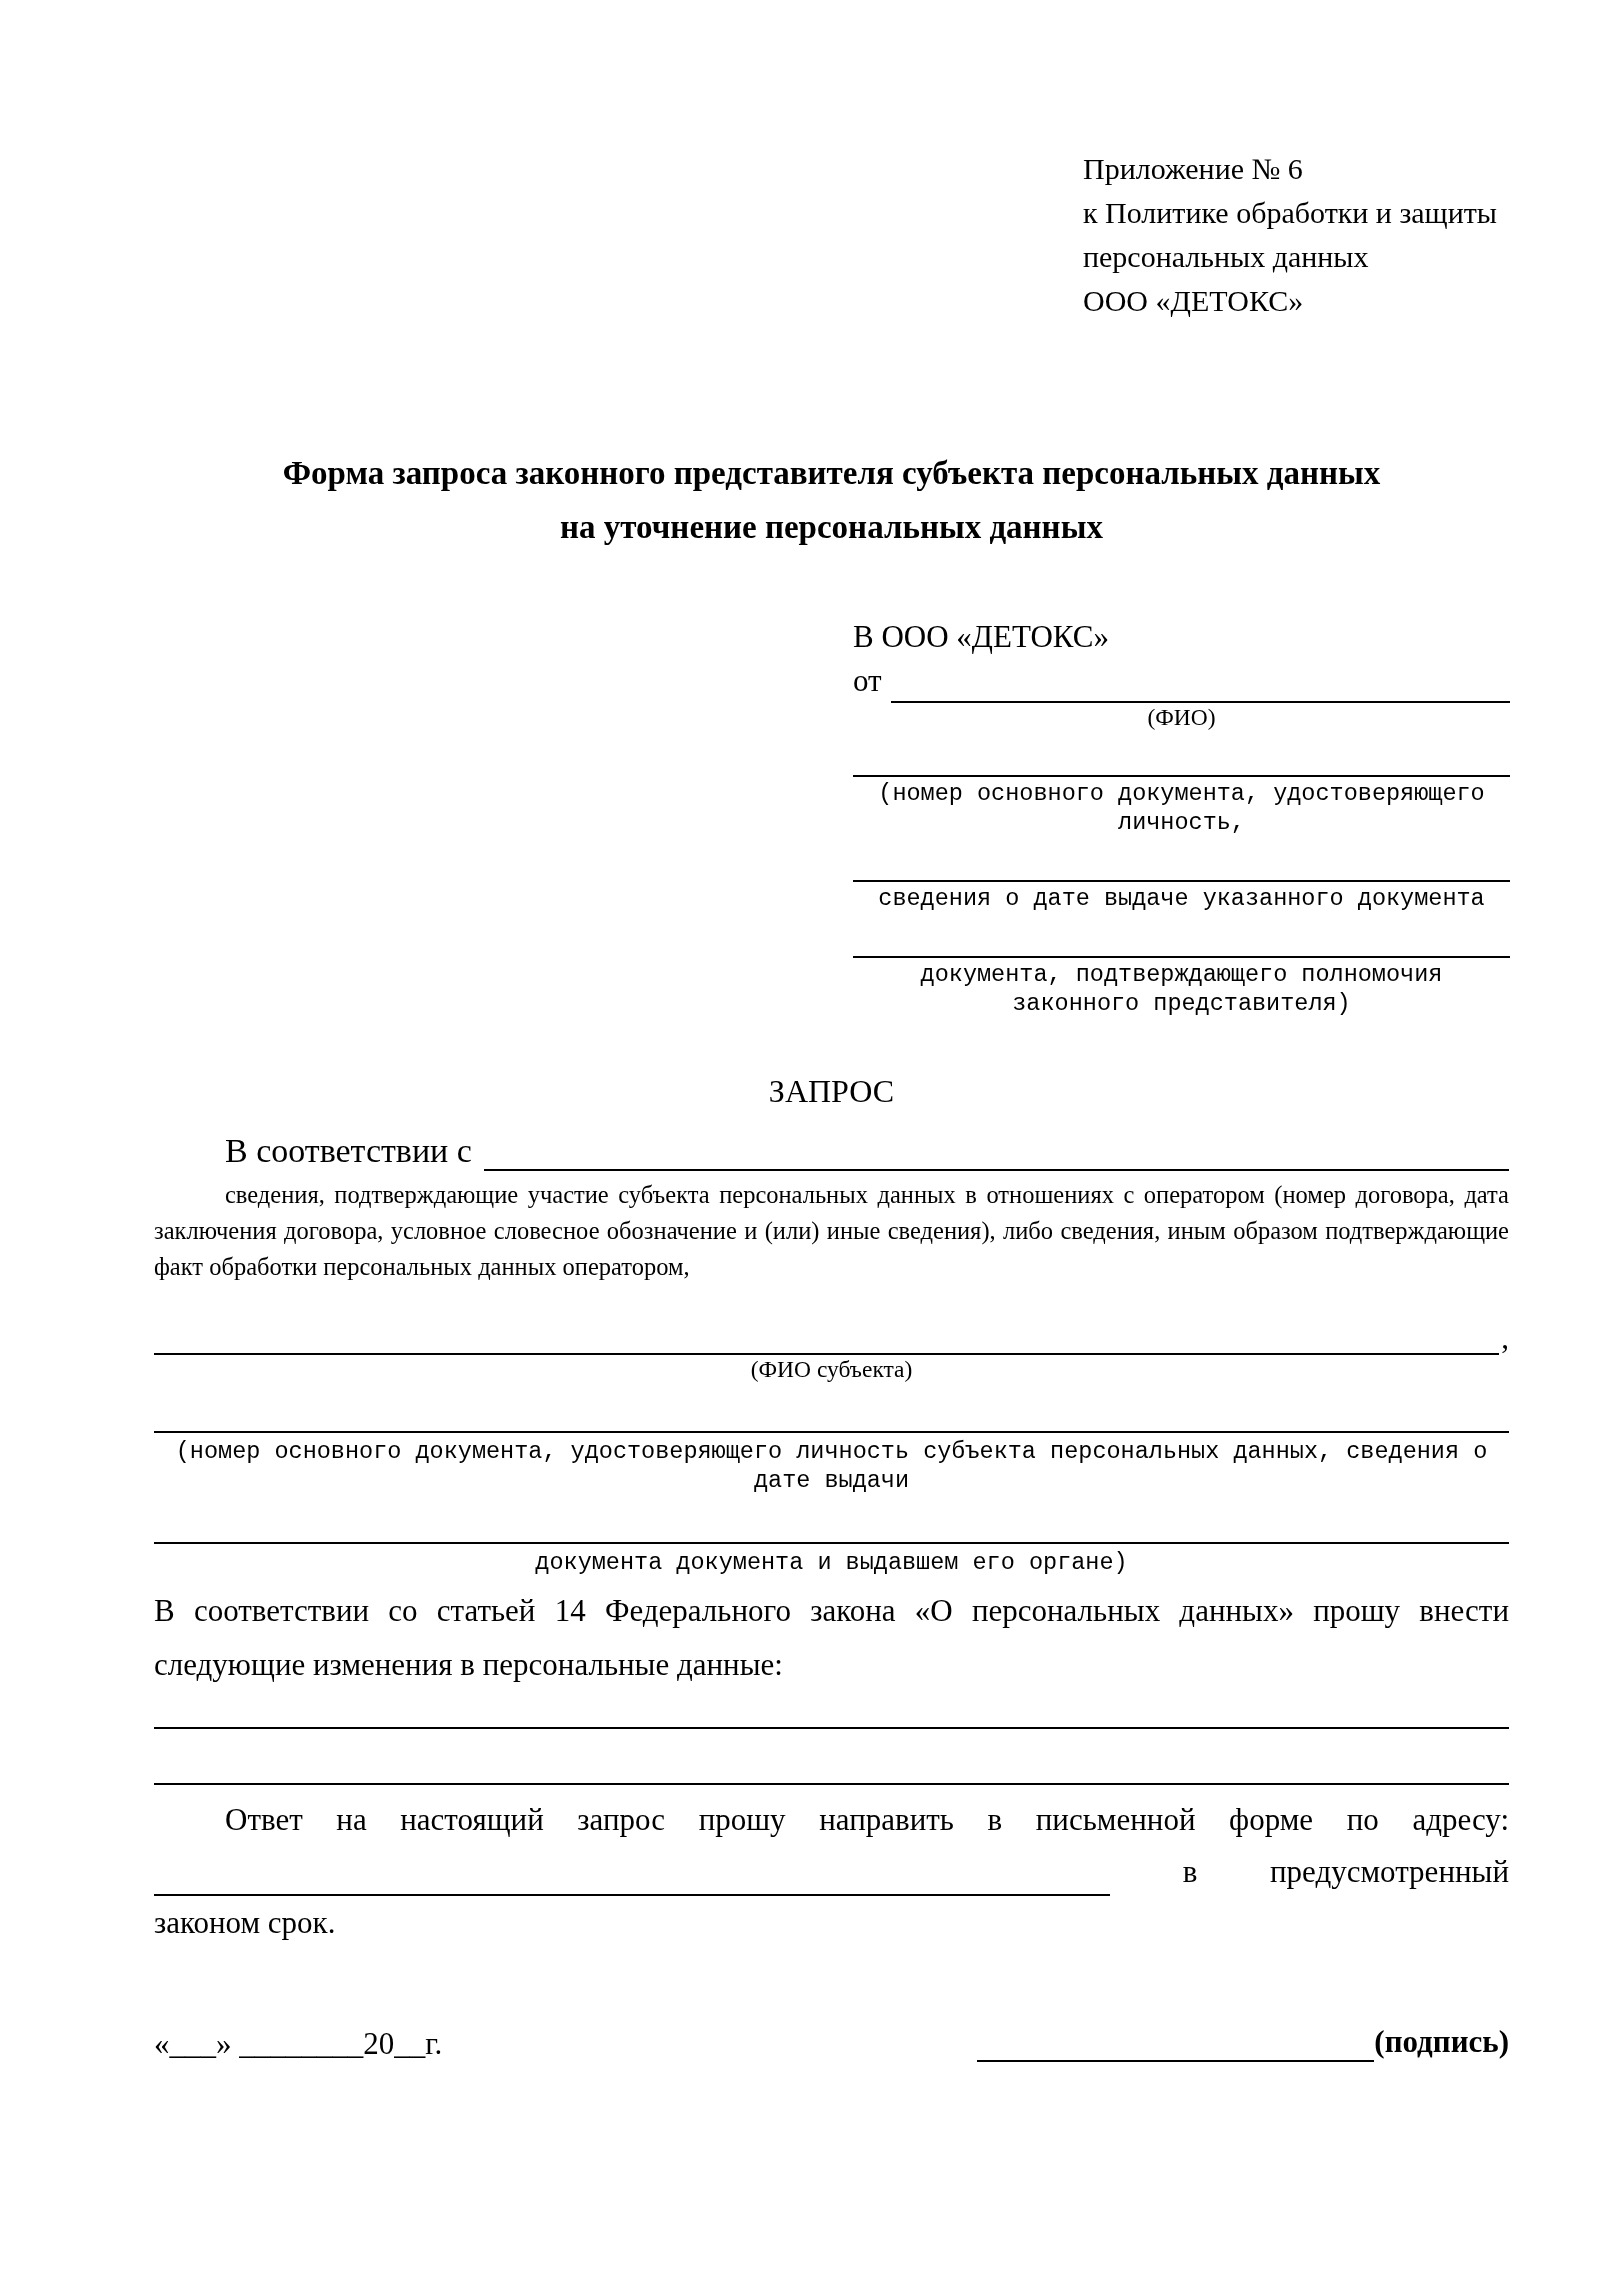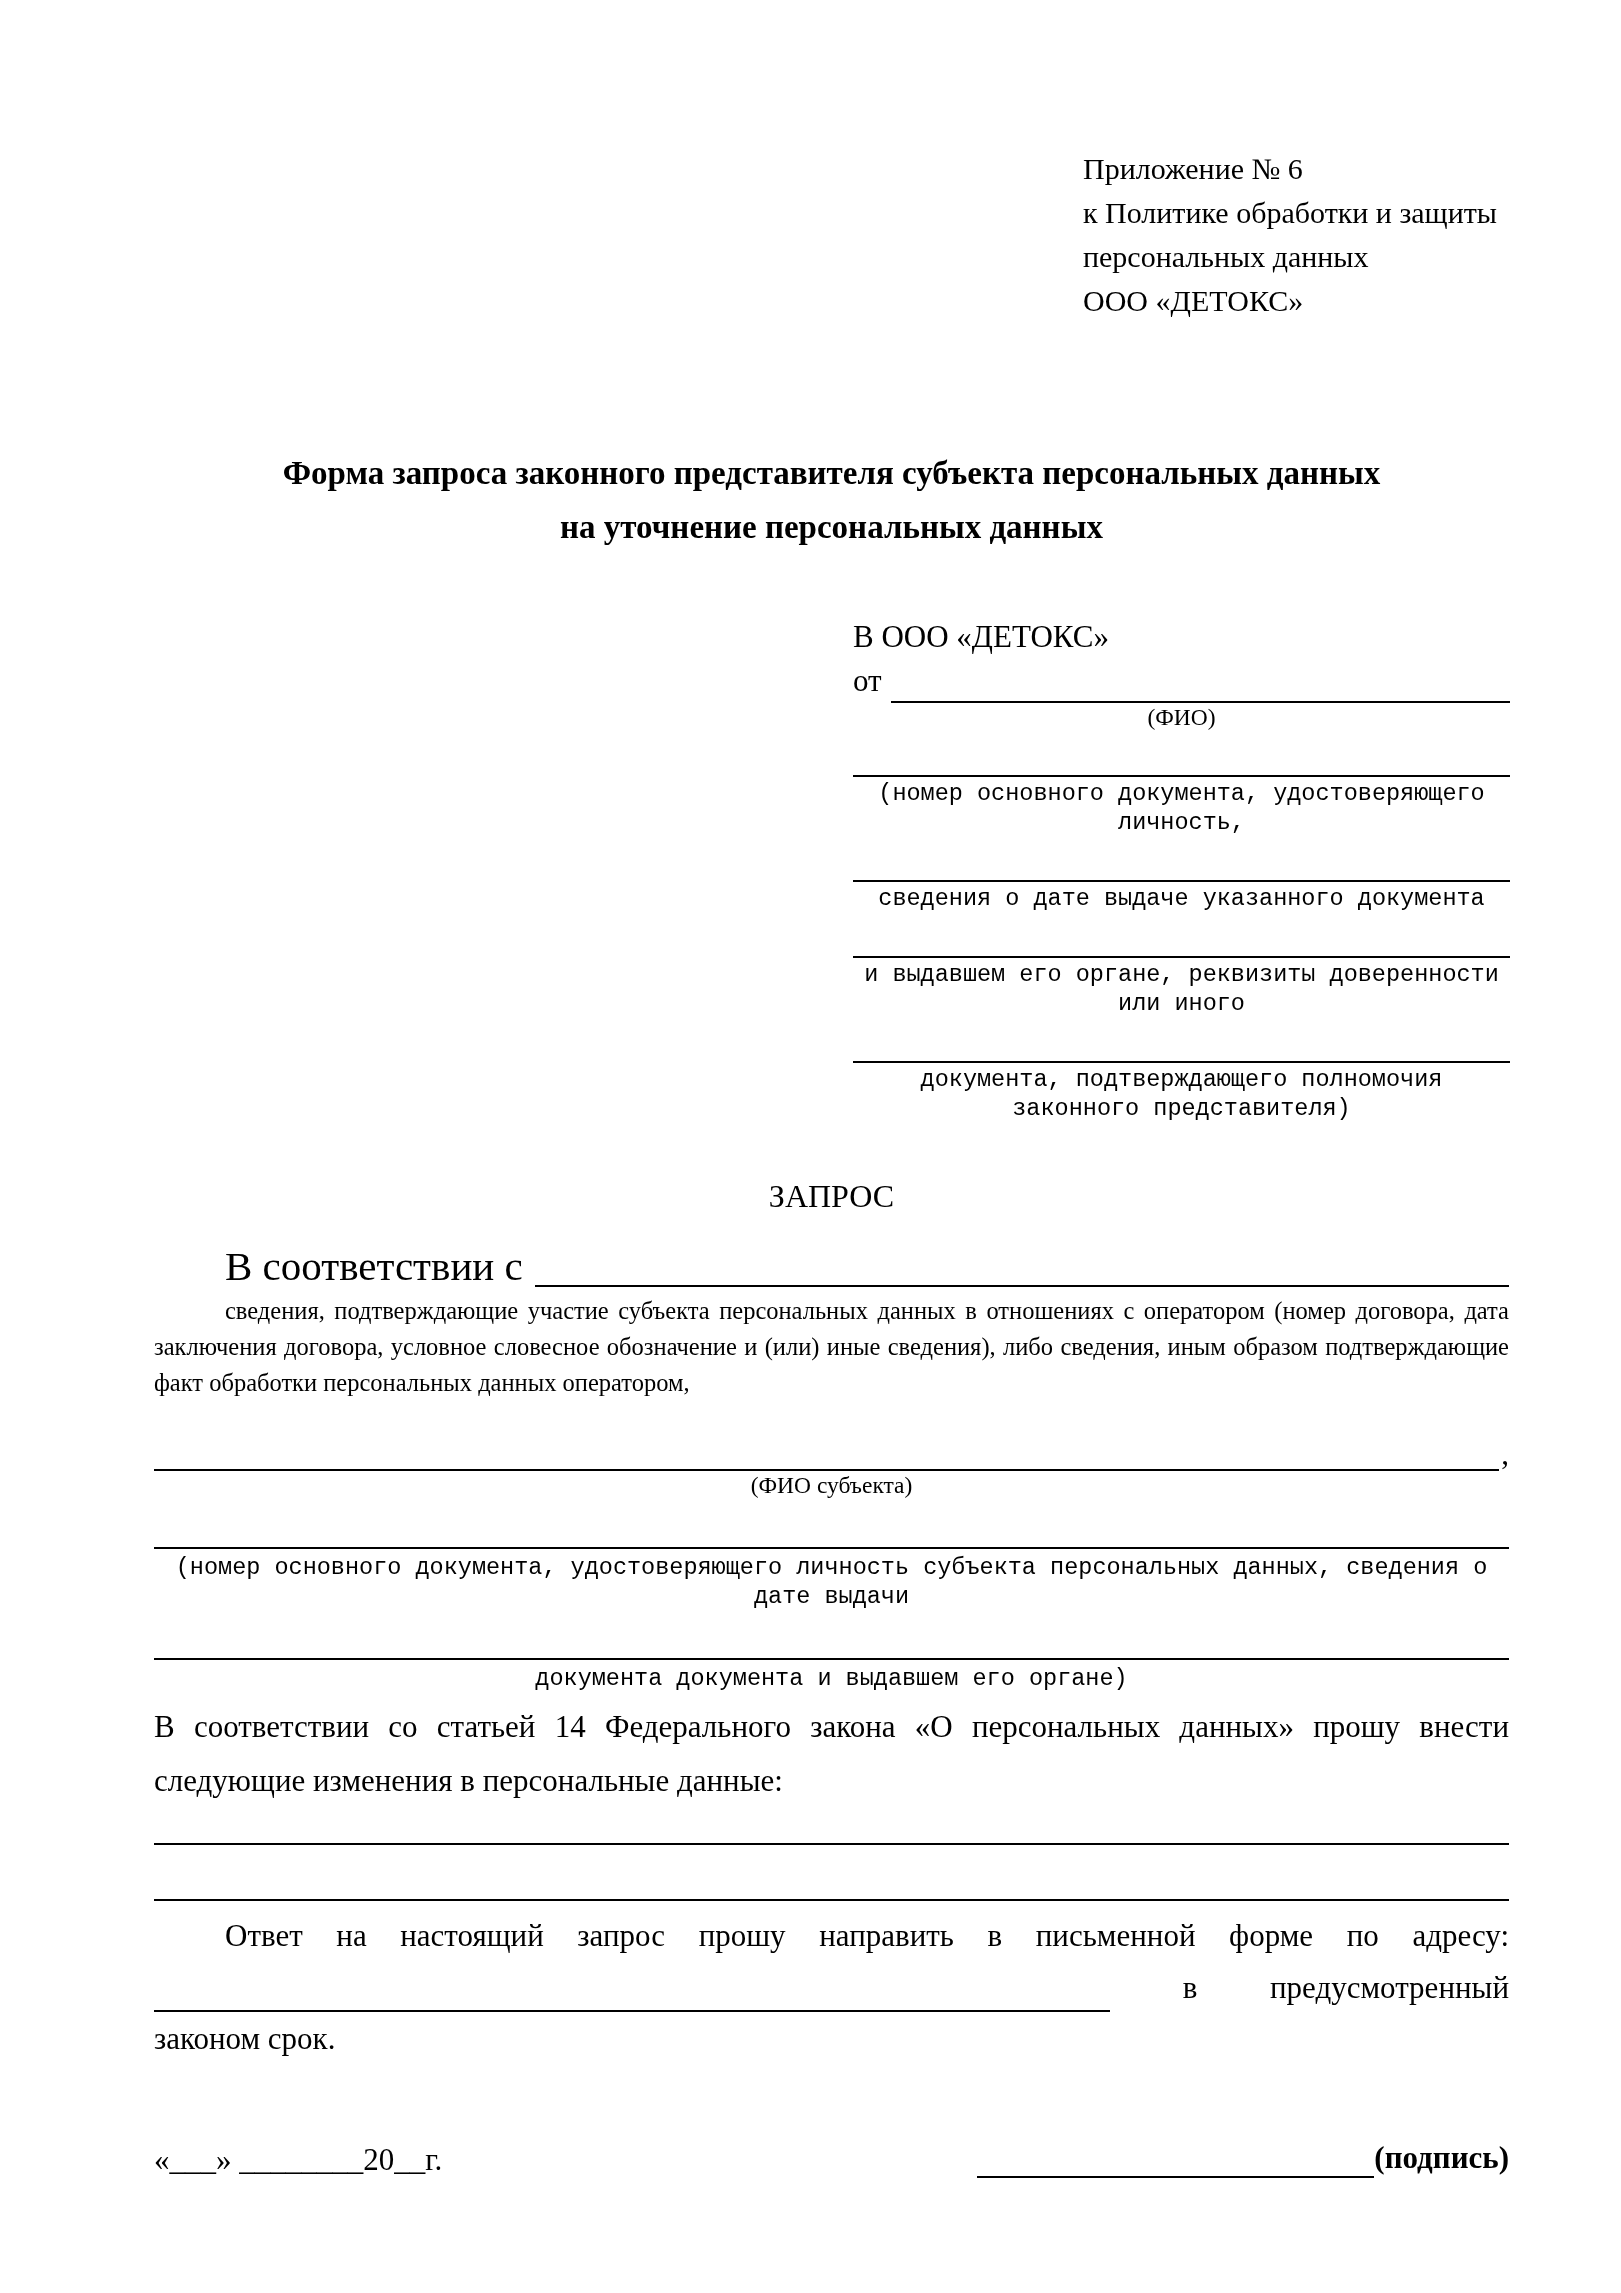--- a/index.html
+++ b/index.html
@@ -24,21 +24,21 @@
   .addressee-to { line-height:44px; }
   .from-row { display:flex; align-items:flex-end; line-height:44px; }
   .from-row .rule { flex:1; margin-left:9.8px; height:35px; }
   .caption { font-size:23.5px; text-align:center; line-height:29px; }
   .fill-unit { margin-top:0; }
   .fill-unit .rule { height:43px; }
   .fill-unit .caption { margin-top:2px;font-family:Liberation Mono, monospace; }
 
   
   .request-heading { text-align:center; font-size:32px; margin-top:51px; line-height:44px; }
-  .basis-row { display:flex; align-items:flex-end; font-size:41px; margin-top:28px; }
+  .basis-row { display:flex; align-items:flex-end; font-size:34px; margin-top:17px; }
   .basis-row .label { padding-left:71px; white-space:nowrap; line-height:41px; }
   .basis-row .rule { flex:1; margin-left:11.8px; height:33px; }
   .footnote { font-size:24.5px; text-align:justify; text-indent:71px; line-height:36px; margin-top:5.9px; }
   .body-par { font-size:31px; text-align:justify; line-height:54px; }
   .operator-par { margin-top:2px; }
 
   .subject-fio-row { display:flex; align-items:flex-end; font-size:31px; margin-top:29px; }
   .subject-fio-row .rule { flex:1; height:39px; }
   .subject-fio-row .comma { line-height:35px; padding-left:2px; }
 
@@ -89,24 +89,20 @@
     <div class="fill-unit">
       <div class="rule"></div>
       <div class="caption">(номер основного документа, удостоверяющего личность,</div>
     </div>
     <div class="fill-unit">
       <div class="rule"></div>
       <div class="caption">сведения о дате выдаче указанного документа</div>
     </div>
     <div class="fill-unit">
       <div class="rule"></div>
-      <div class="caption">и выдавшем его органе, реквизиты доверенности или иного</div>
-    </div>
-    <div class="fill-unit">
-      <div class="rule"></div>
       <div class="caption">документа, подтверждающего полномочия законного представителя)</div>
     </div>
   </div>
 
   <div class="request-heading">ЗАПРОС</div>
 
   <div class="basis-row">
     <span class="label">В соответствии с</span>
     <div class="rule"></div>
   </div>

